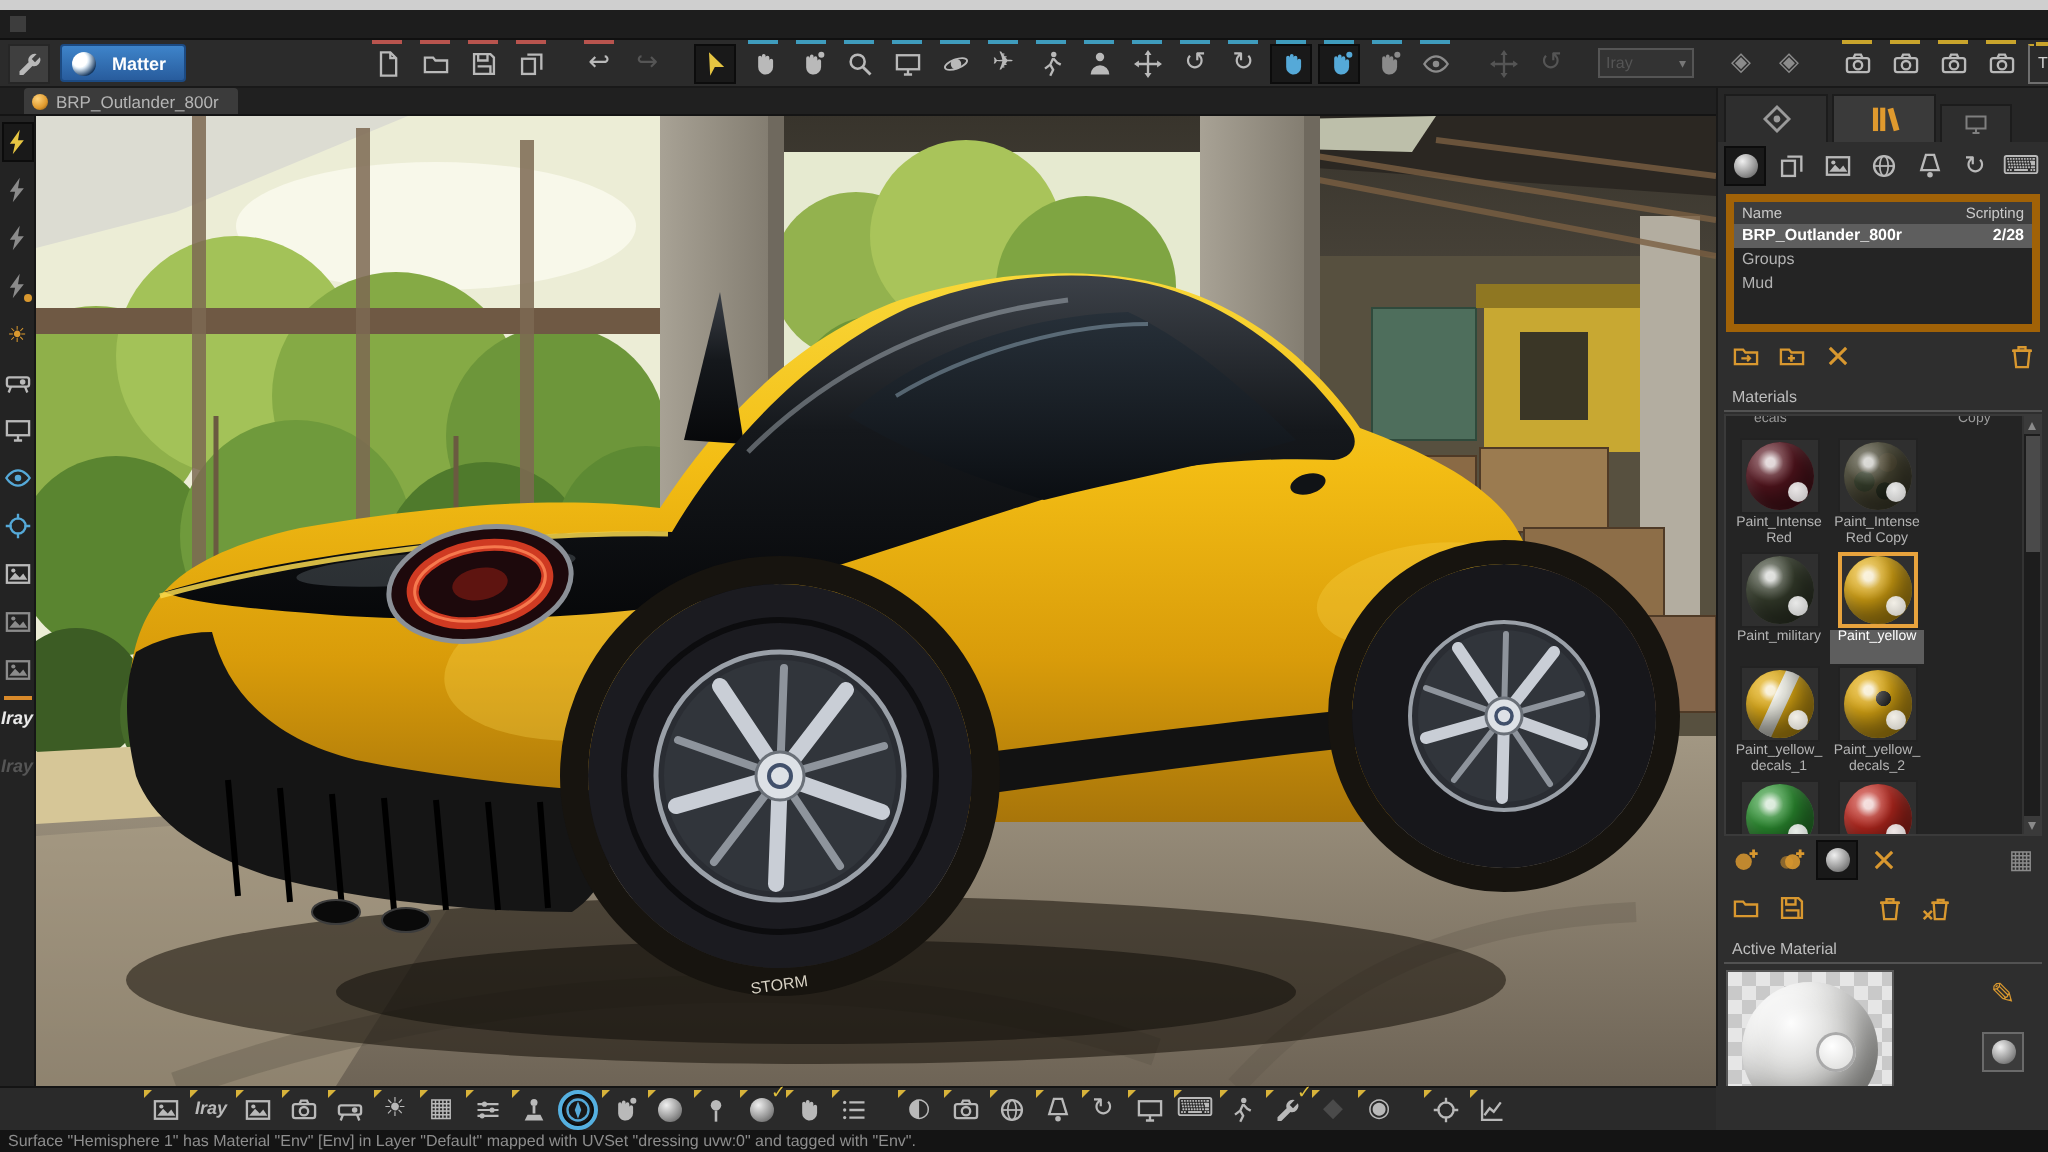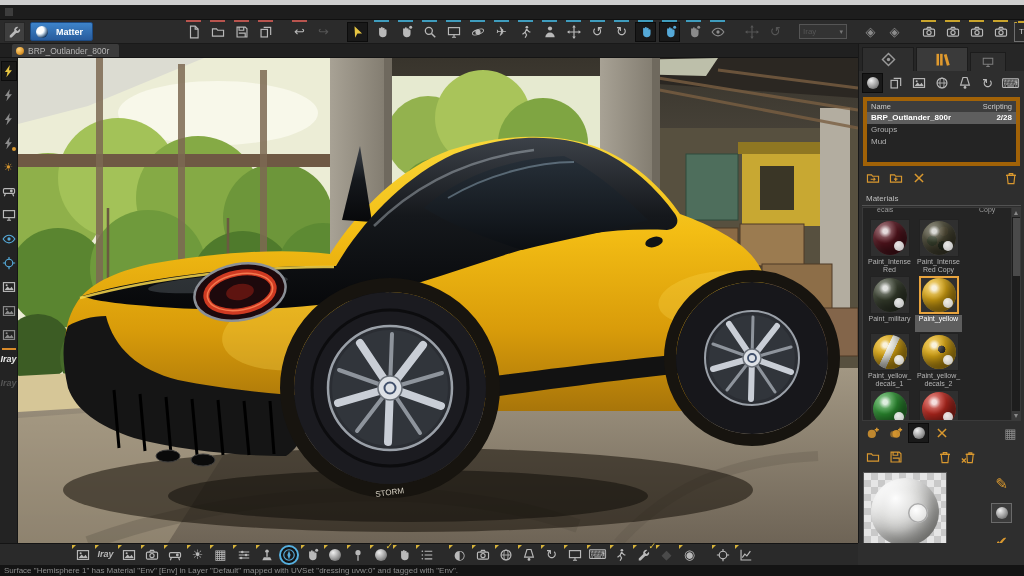--- a/index.html
+++ b/index.html
@@ -889,20 +889,21 @@
             <use href="#i-trash"></use>
           </svg>
         </span>
         <span class="islot orange">
           <svg viewBox="0 0 24 24" class="isvg">
             <use href="#i-xtrash"></use>
           </svg>
         </span>
       </div>
 
+    <div class="sechdr">Active Material</div>
     <div class="actarea">
       <div class="amthumb">
         <div class="amball"></div>
         <div class="amlabel">Material</div>
       </div>
       <div class="amacts">
           <span class="islot orange big">
             <span class="chr">✎</span>
           </span>
           <span class="islot whiteball boxed">

